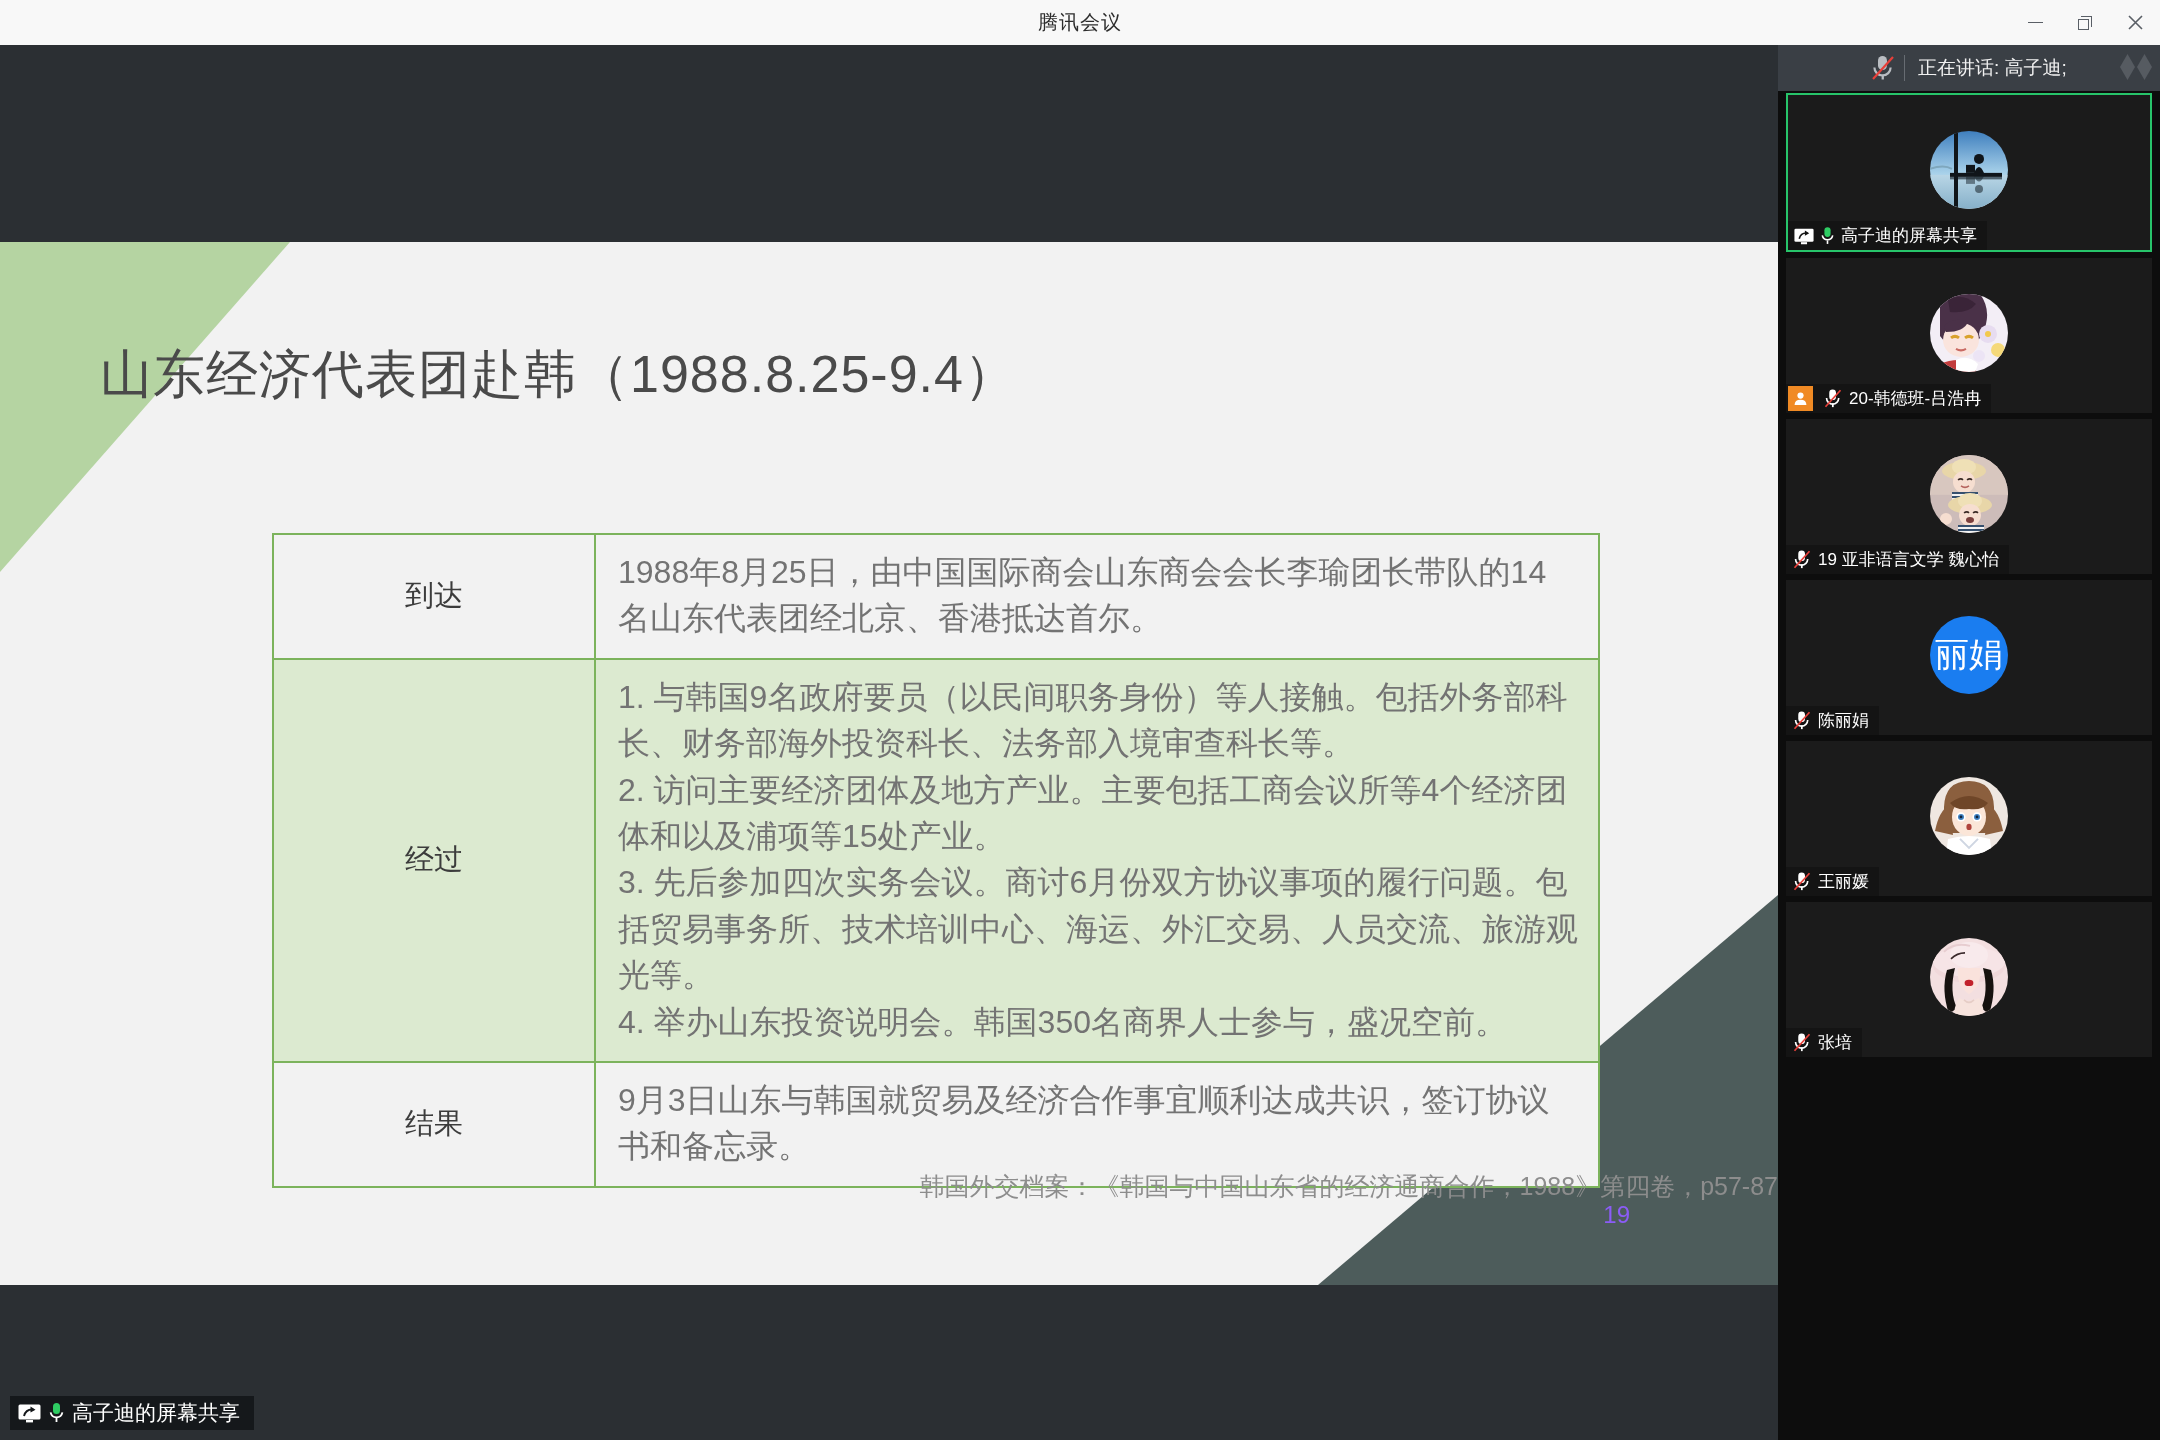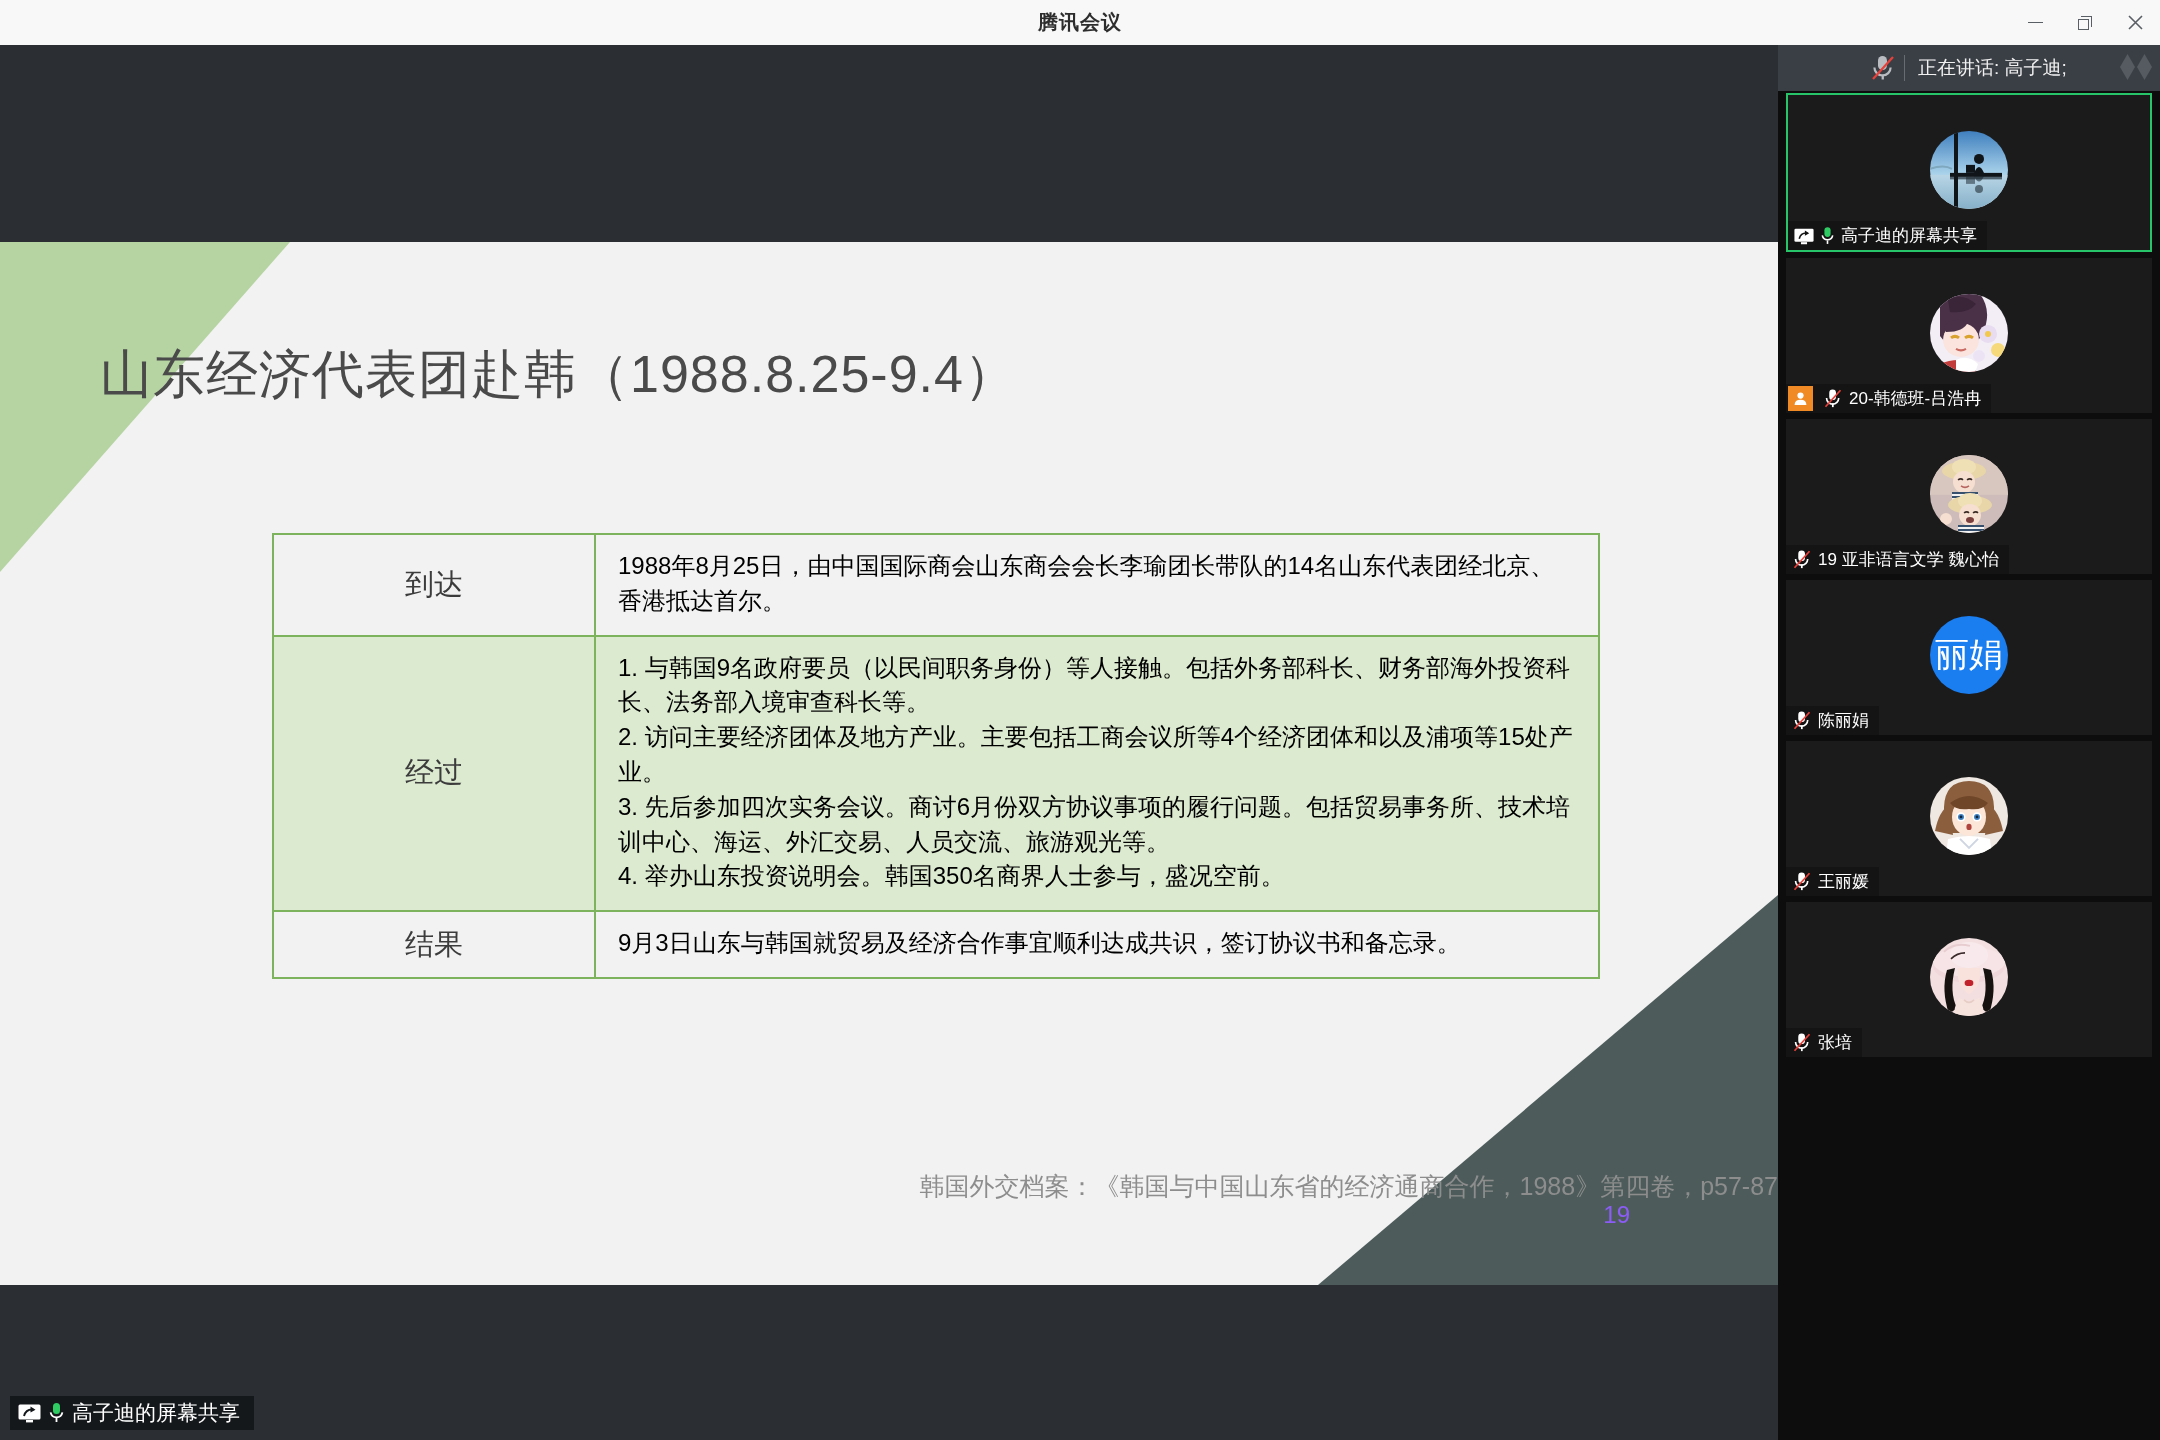--- a/index.html
+++ b/index.html
@@ -1,21 +1,21 @@
 <!DOCTYPE html>
 <html><head>
 <meta charset="utf-8">
 <style>
   * { margin:0; padding:0; box-sizing:border-box; }
   html,body { width:2160px; height:1440px; overflow:hidden; background:#2b2f33;
     font-family:"Liberation Sans","DejaVu Sans",sans-serif; }
 
   
   .titlebar{ position:absolute; left:0; top:0; width:2160px; height:45px;
-    background:#f8f8f8; display:flex; align-items:center; justify-content:center;font-weight:bold; }
+    background:#f8f8f8; display:flex; align-items:center; justify-content:center; }
   .titlebar .title{ font-size:20px; color:#2d2d2d; letter-spacing:1px; }
   .wincontrols{ position:absolute; right:0; top:0; height:45px; display:flex; align-items:center; }
   .wincontrols .wbtn{ width:50px; height:45px; display:flex; align-items:center; justify-content:center;
      color:#5a5f66; font-size:17px; cursor:default; }
   .min-glyph{ display:block; width:15px; height:1.5px; background:#5a5f66; }
   .restore-glyph{ position:relative; width:14px; height:14px; }
   .restore-glyph i{ position:absolute; display:block; border:1.6px solid #5a5f66; }
   .restore-glyph i.a{ left:0; top:3px; width:11px; height:11px; }
   .restore-glyph i.b{ left:3px; top:0; width:11px; height:11px; border-bottom:none; border-left:none; }
 
@@ -29,21 +29,21 @@
      background:#4d5c5b; clip-path:polygon(460px 0, 460px 390px, 0 390px); }
   .slide .pagenum{ position:absolute; right:148px; bottom:56px; font-size:24px; color:#8b5cf6; }
 
   .slide-title{ position:absolute; left:100px; top:295px; font-size:52px; color:#4a4a4a;
      letter-spacing:1px; white-space:nowrap; }
 
   
   .ptable{ position:absolute; left:272px; top:488px; width:1328px; border-collapse:collapse; }
   .ptable td{ border:2px solid #7cb35c; vertical-align:middle; }
   .ptable td.lbl{ width:322px; text-align:center; font-size:29px; color:#3c3c3c; padding:10px 6px;margin-top:11px; }
-  .ptable td.body{ padding:14px 20px 16px 22px; font-size:24px; color:#000000; line-height:1.45; }
+  .ptable td.body{ padding:14px 20px 16px 22px; font-size:32px; color:#737373; line-height:1.45; }
   .ptable tr.plain td{ background:#f2f2f2; }
   .ptable tr.tint td{ background:#dcead0; }
   .ptable .b{ font-weight:normal; }
 
   .cite{ position:absolute; left:0; top:1125px; width:1778px; text-align:right;
      font-size:25px; color:#8d8d8d; }
 
   
   .sharechip{ position:absolute; left:10px; bottom:10px; height:34px; background:#15181b;
      display:flex; align-items:center; gap:7px; padding:0 14px 0 8px; }

